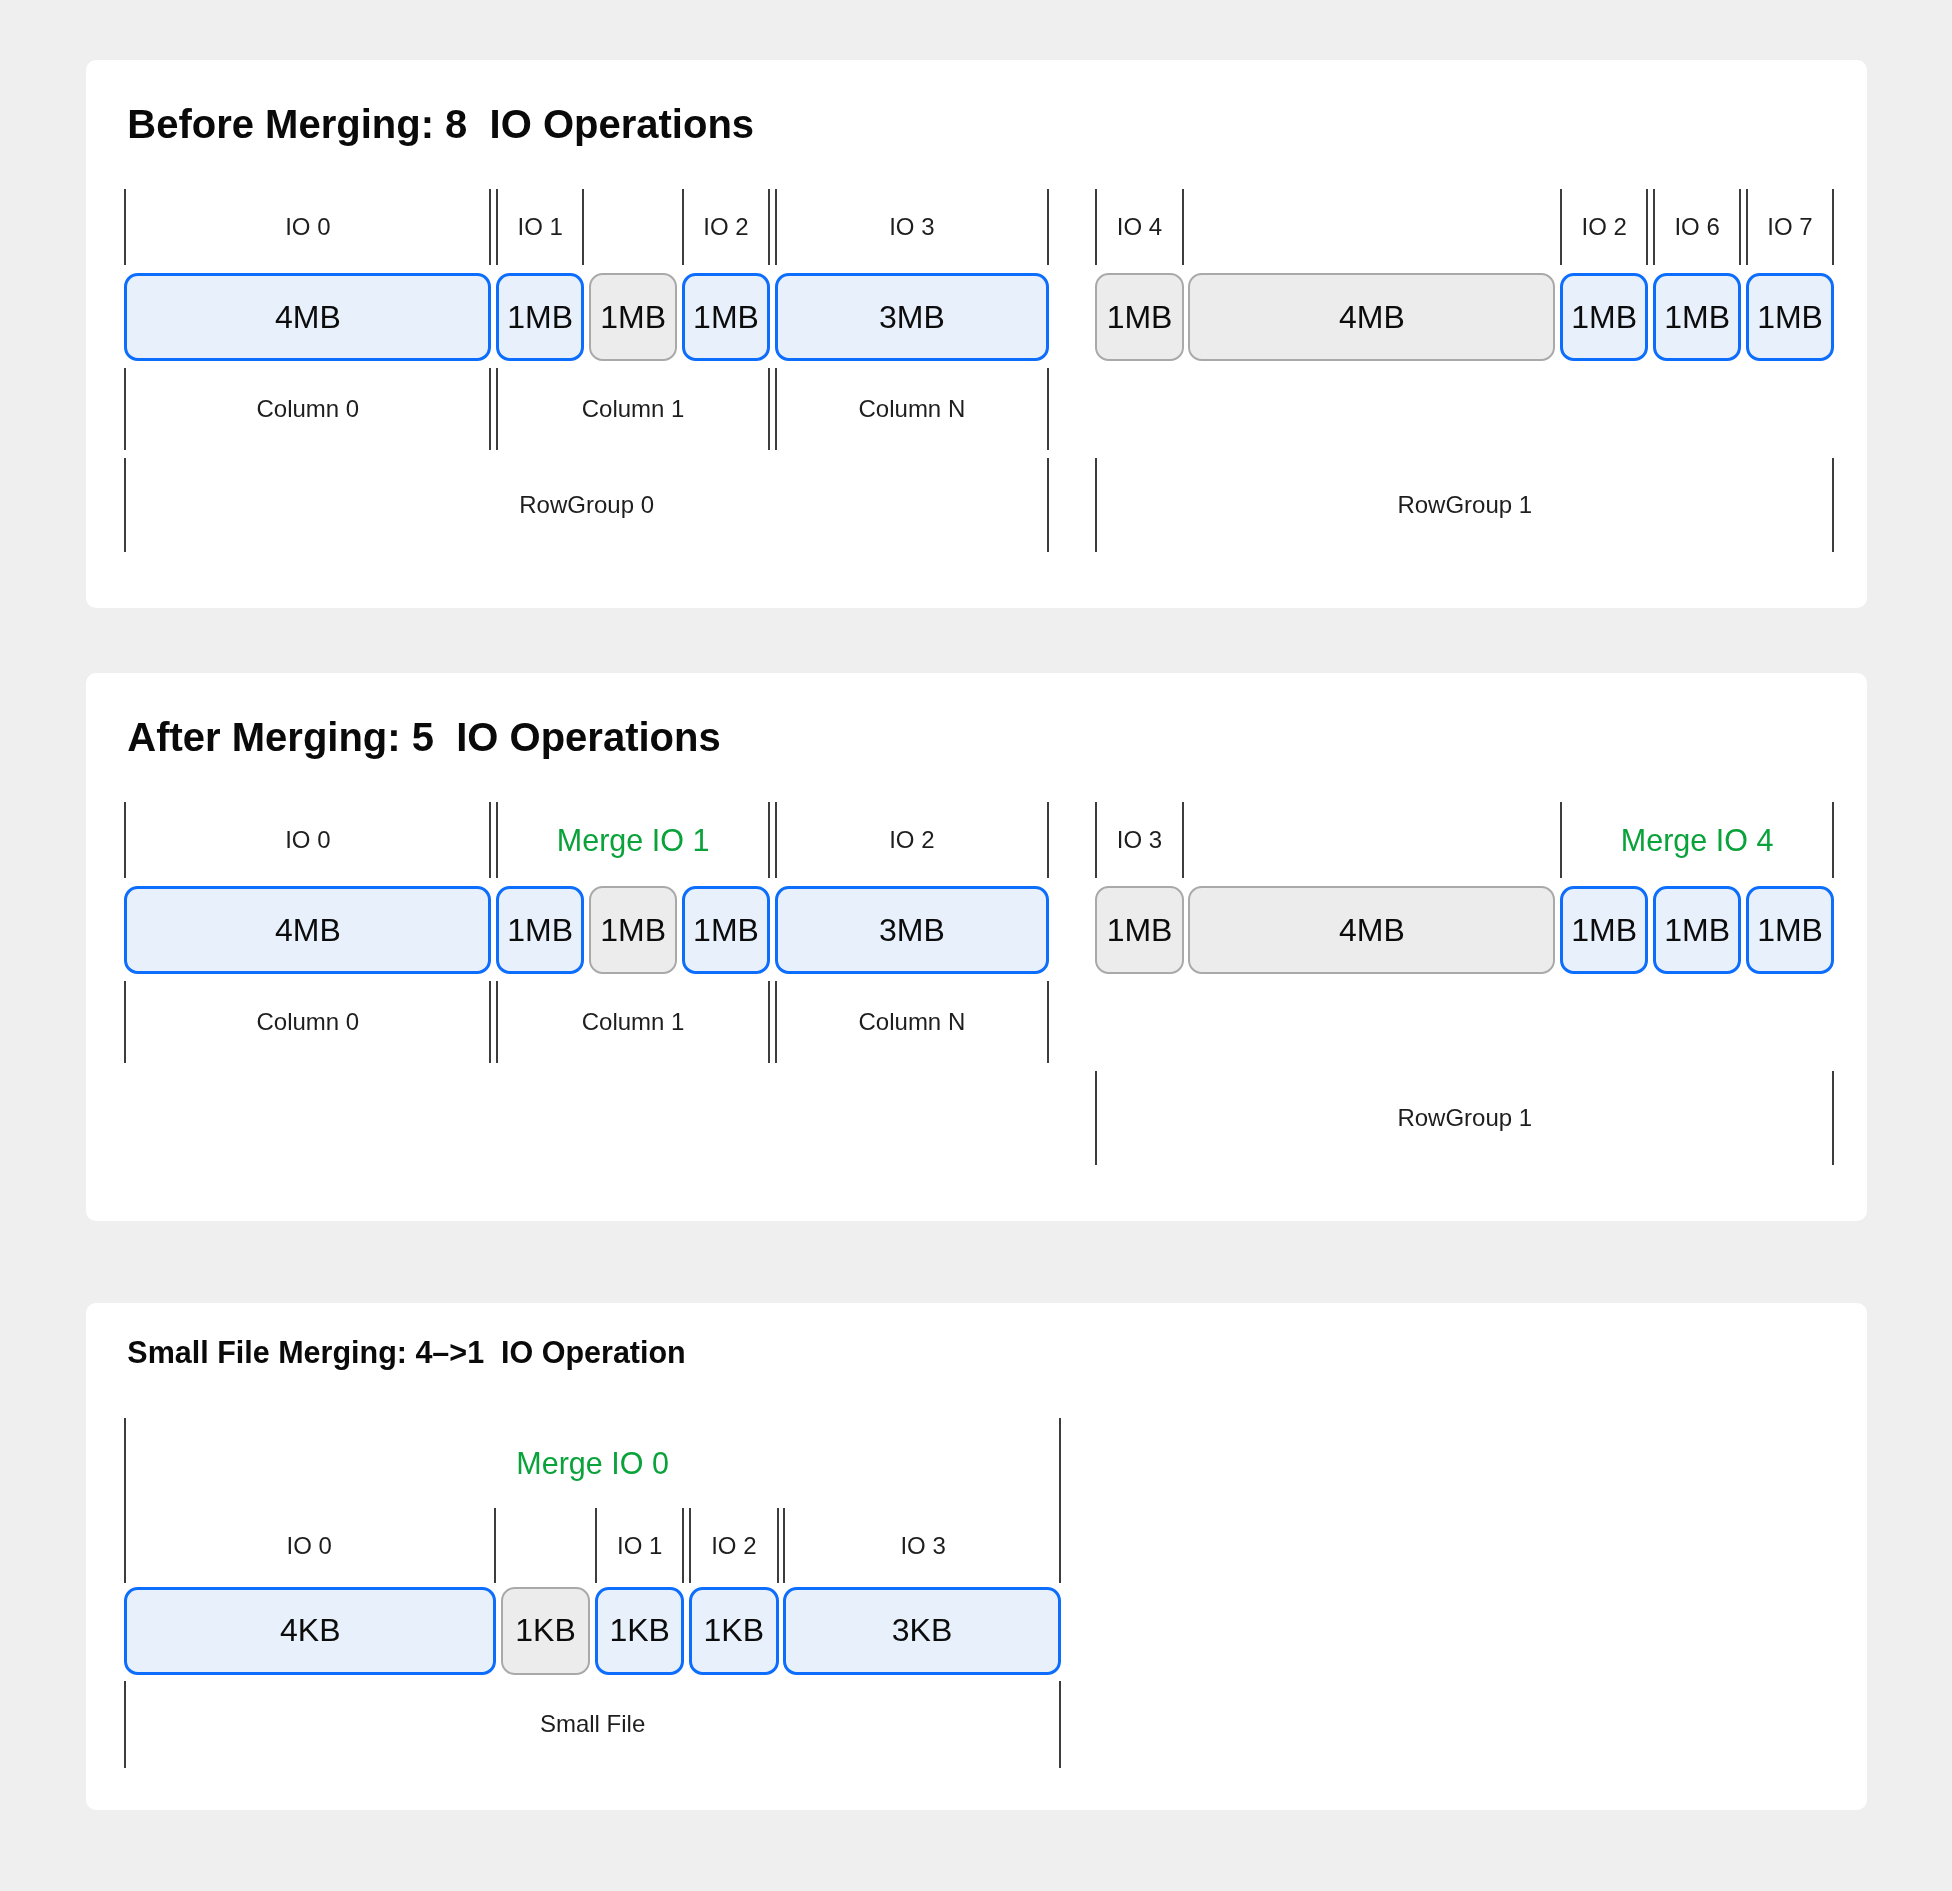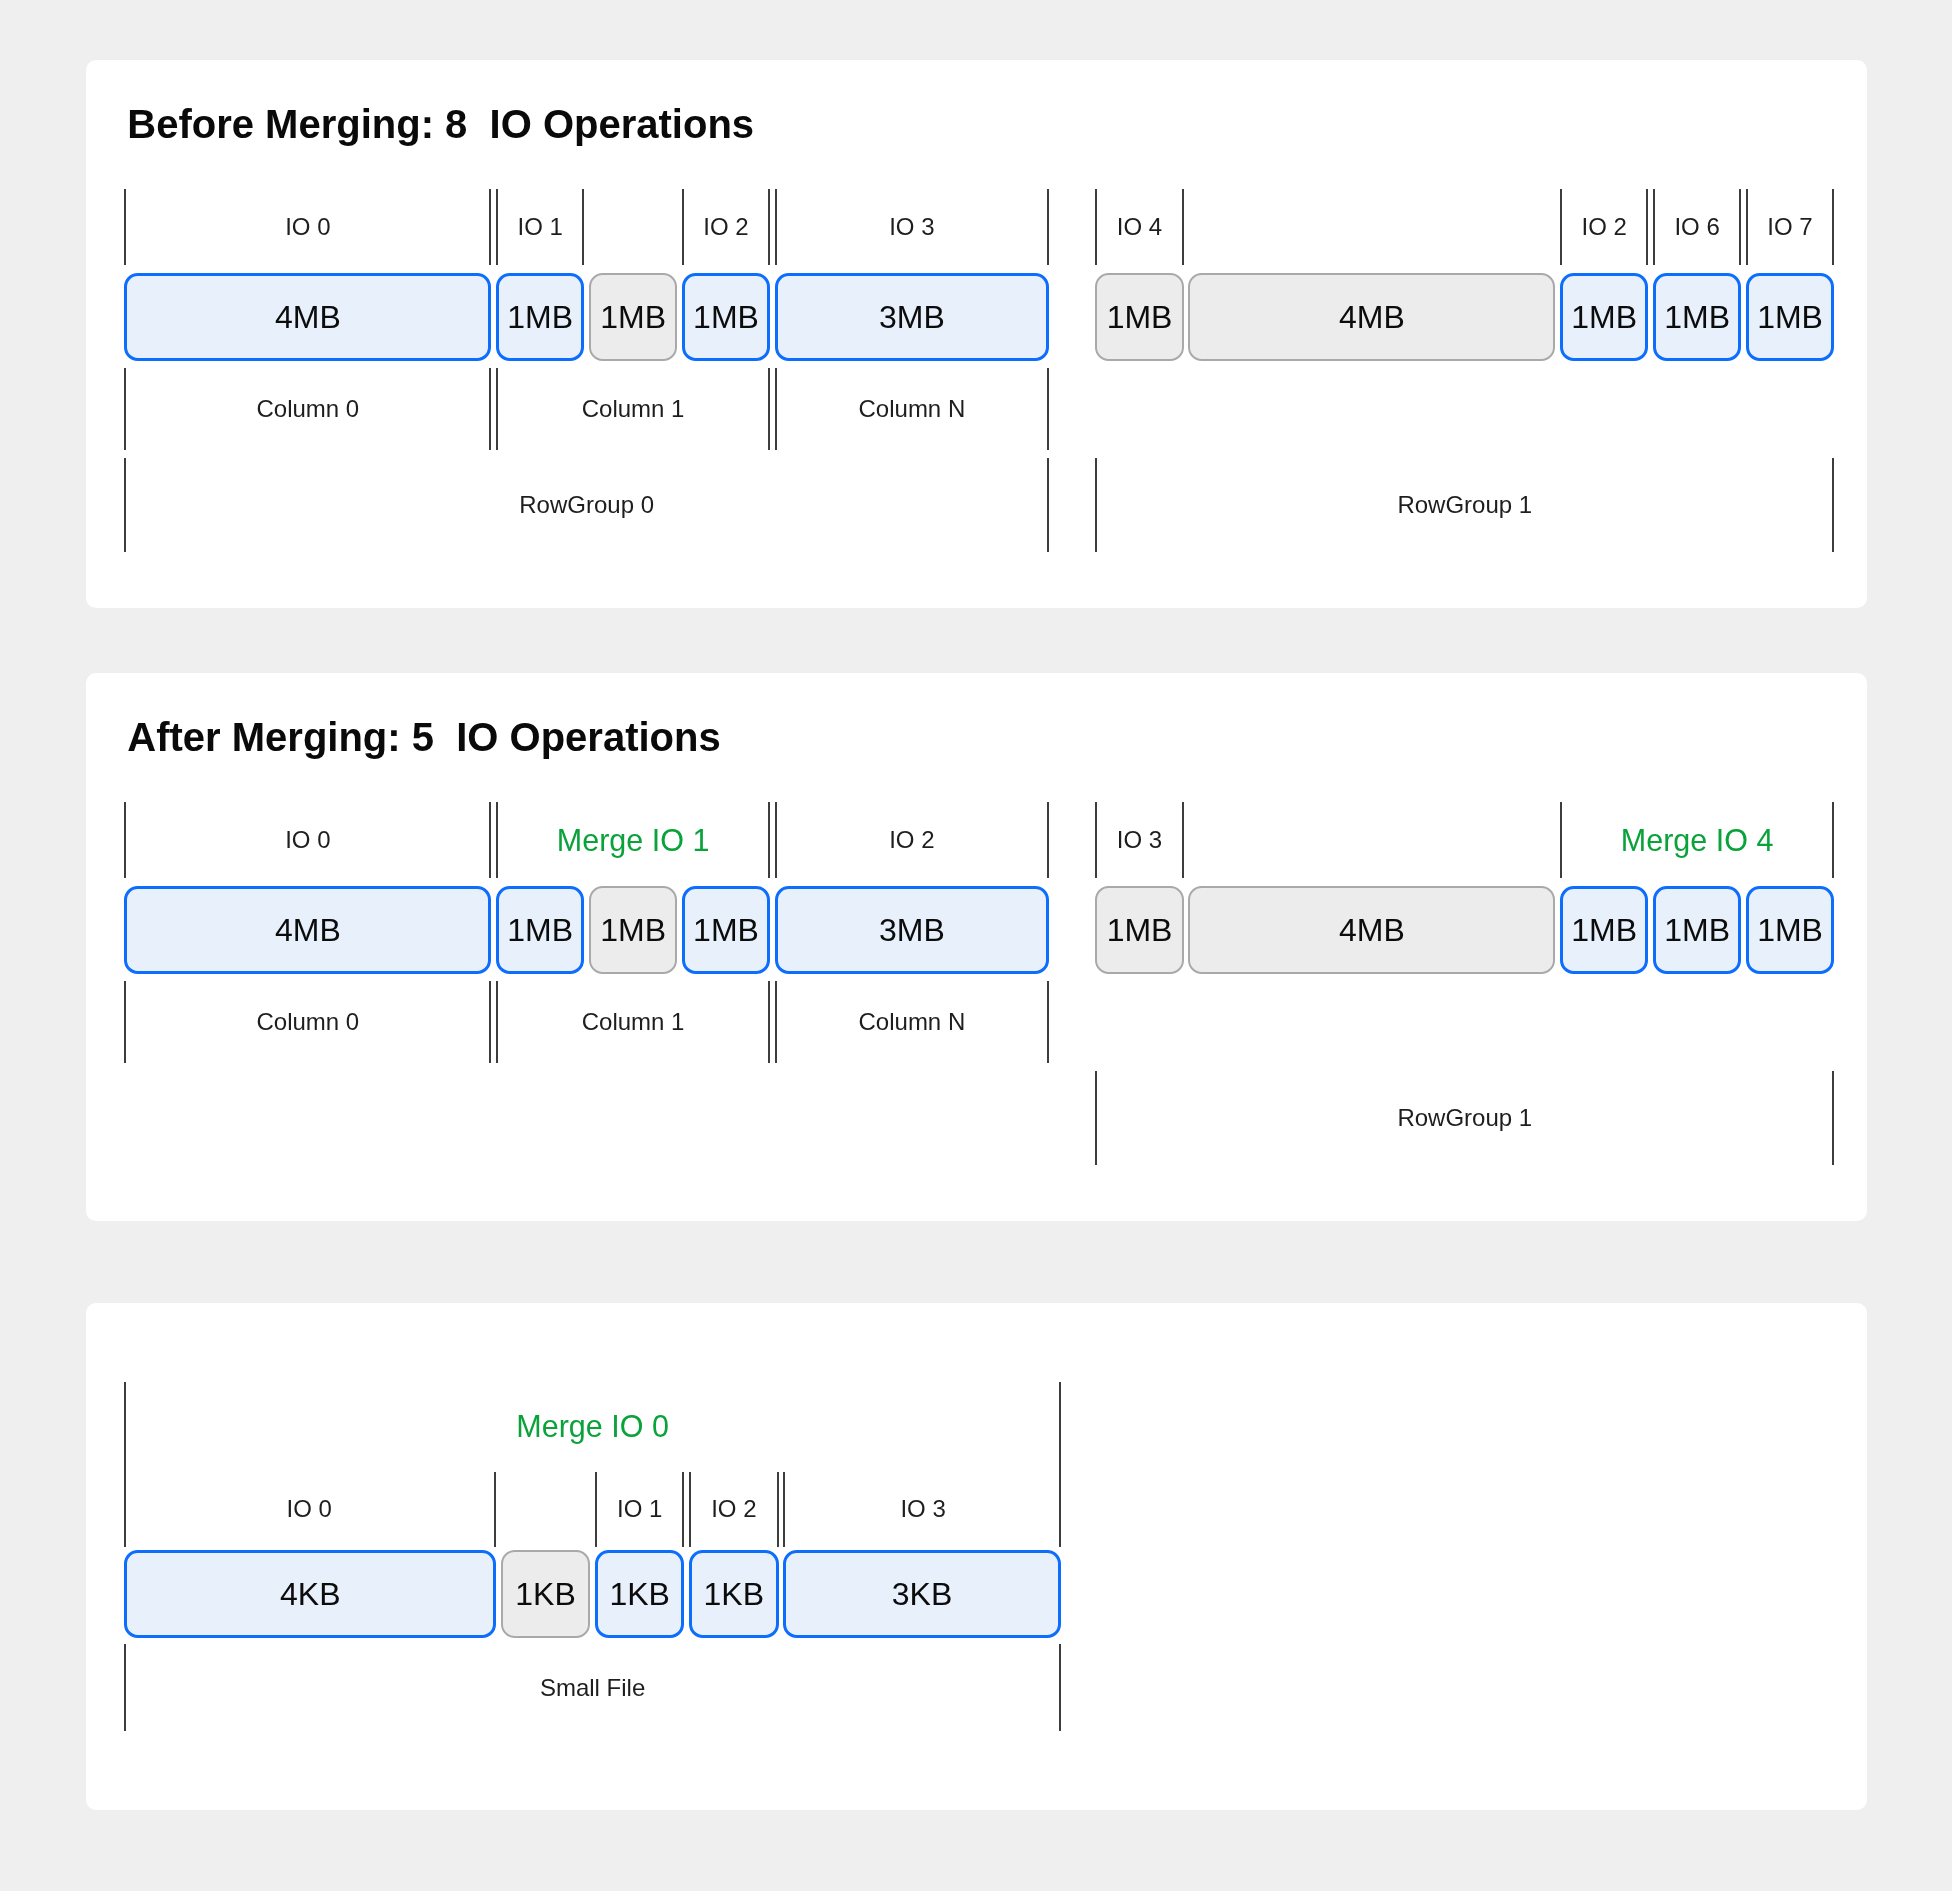--- a/index.html
+++ b/index.html
@@ -202,20 +202,21 @@
         <span class="blabel">Column N</span>
       </div>
 
     <div class="bracket" style="grid-row:7;grid-column:7/12">
         <span class="blabel">RowGroup 1</span>
       </div>
   </div>
 </div>
 
 <div class="card" id="card3">
+  <div class="title">Small File Merging: 4–&gt;1  IO Operation</div>
 
   <div class="grid grid-b">
 
     <div class="bracket" style="grid-row:1/3;grid-column:1/6"></div>
 
     <div class="cap" style="grid-row:1;grid-column:1/6">
         <span class="blabel green">Merge IO 0</span>
       </div>
 
     <div class="bracket no-left" style="grid-row:2;grid-column:1">

